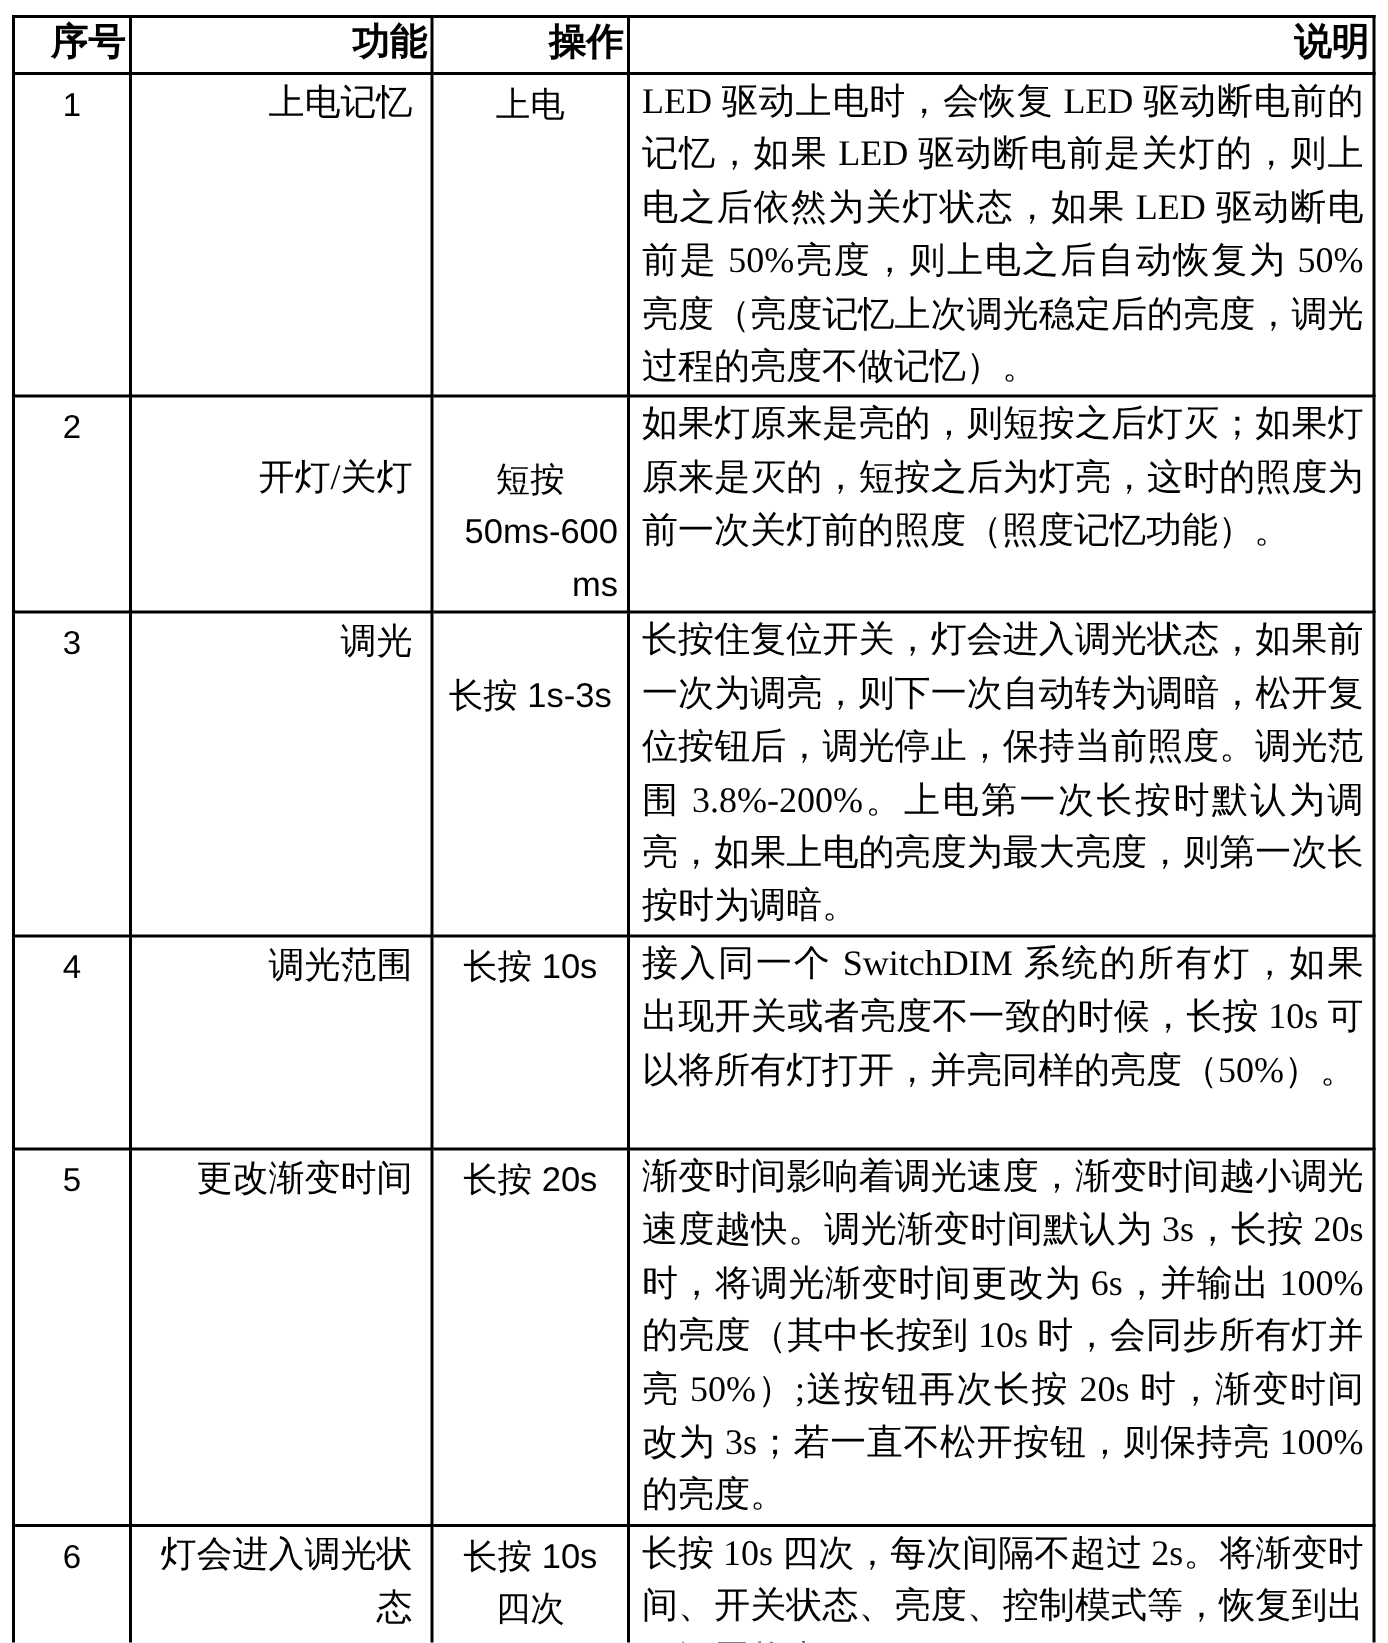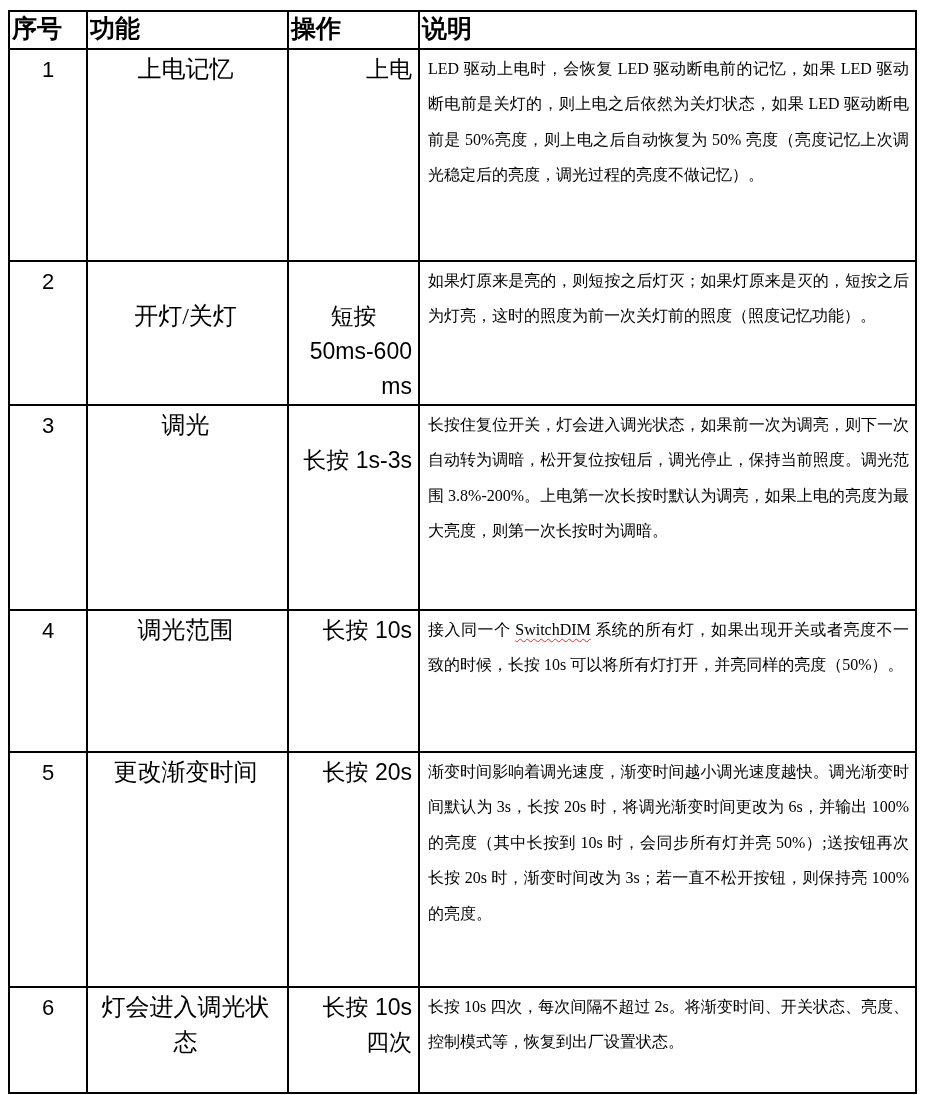--- a/index.html
+++ b/index.html
@@ -23,56 +23,55 @@
     width: 907px;
   }
   .func-table th, .func-table td {
     border: 2px solid #000000;
     vertical-align: top;
     overflow: hidden;
   }
   .func-table th {
     font-size: 25px;
     font-weight: bold;
-    text-align: left;
+    text-align: right;
     height: 34px;
     padding: 1px 2px;
     line-height: 32px;
   }
   .cell-num {
     text-align: center;
     font-family: "Liberation Sans", "DejaVu Sans", sans-serif;
     font-size: 22px;
     line-height: 35px;
     padding-top: 2px;
   }
   .cell-func {
-    text-align: center;
+    text-align: right;
     font-size: 24px;
     line-height: 35px;
     padding: 2px 12px 0 8px;
   }
   .cell-op {
     font-size: 23px;
     line-height: 35px;
     padding: 2px 6px 0 6px;
     font-family: "Liberation Sans", "DejaVu Sans", sans-serif;
   }
-  .op-line.align-center { text-align: right; }
+  .op-line.align-center { text-align: center; }
   .op-line.align-right  { text-align: center; }
   .op-line.align-left   { text-align: right; }
   .pad-line { height: 35px; }
   .cell-desc {
-    font-size: 16px;
+    font-size: 24px;
     line-height: 35.4px;
     text-align: justify;
     padding: 1px 6px 0 8px;
   }
   .misspelled {
-    text-decoration: underline;
     text-decoration-style: wavy;
     text-decoration-color: #e03030;
     text-decoration-thickness: 1px;
     text-underline-offset: 3px;
   }
 </style>
 </head>
 <body>
 
 <div class="page">

